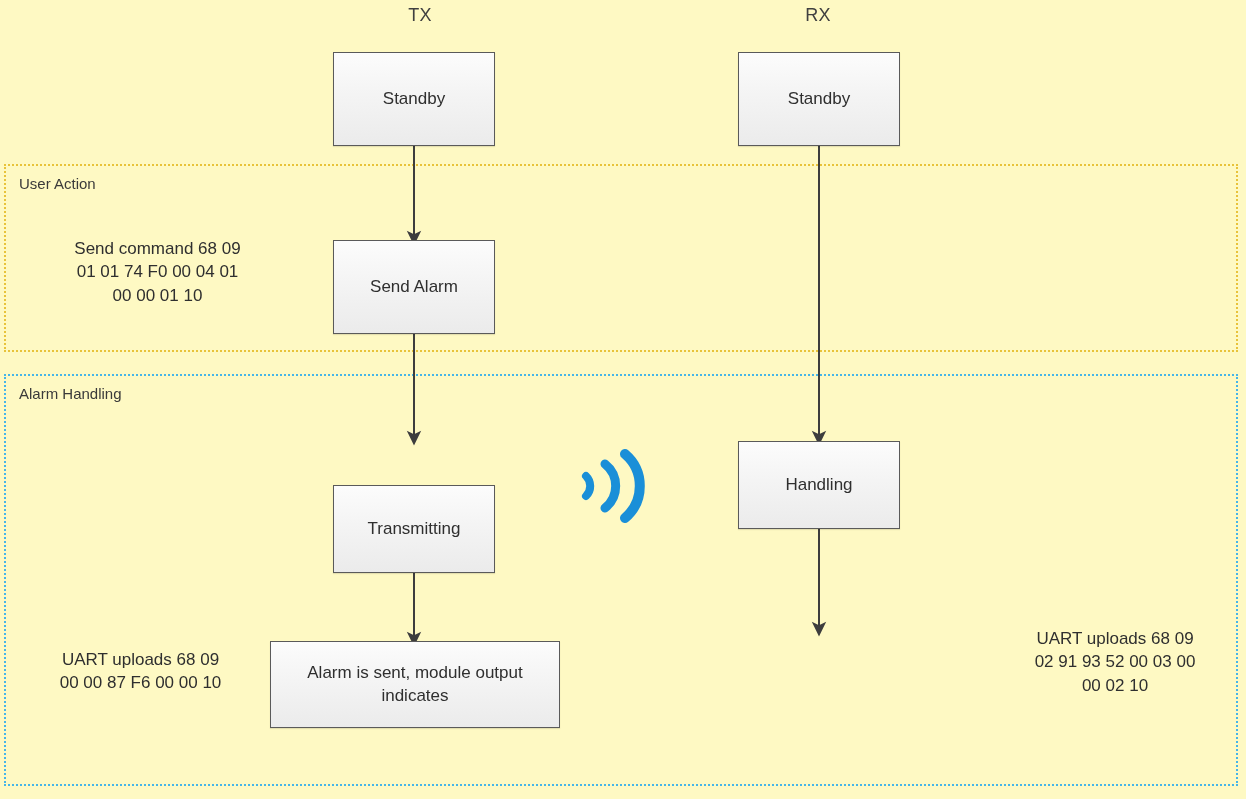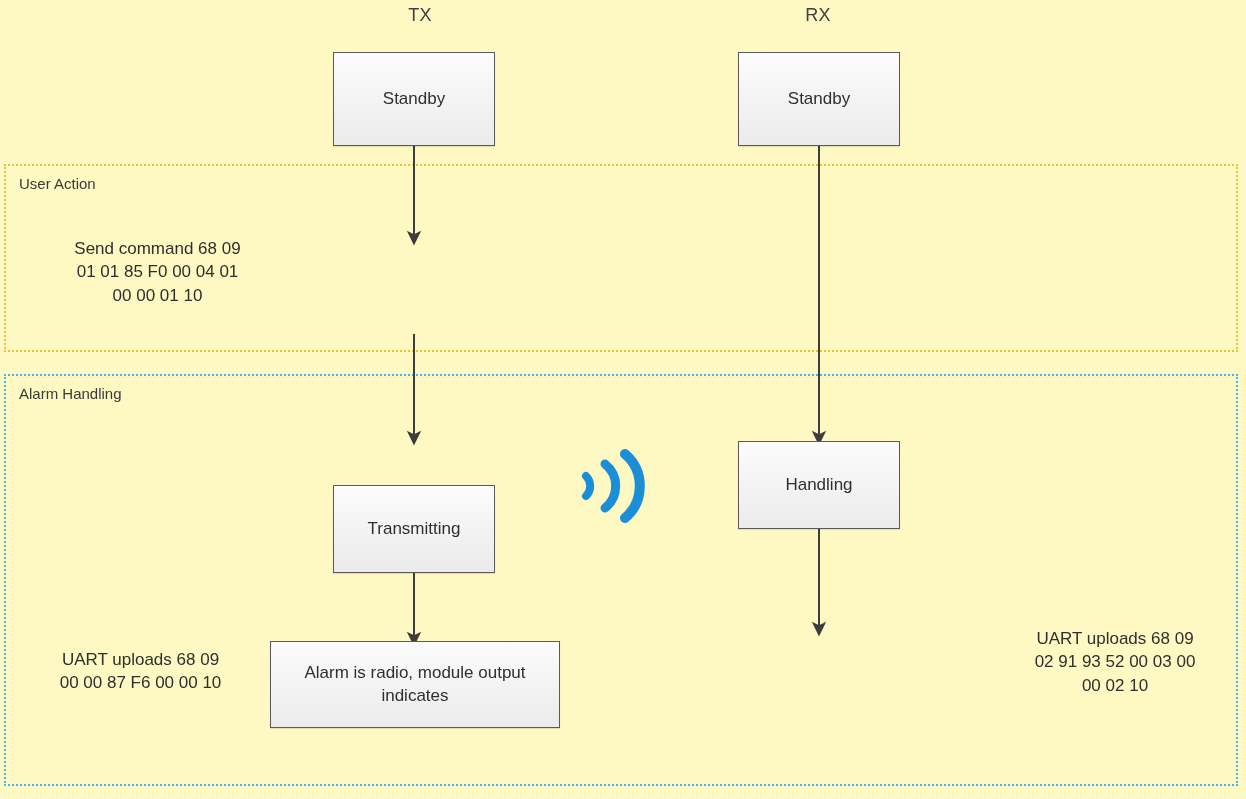--- a/index.html
+++ b/index.html
@@ -137,36 +137,39 @@
   </svg>
 
   <div class="node" style="left:333px; top:52px; width:162px; height:94px;">
     <span class="node-text">Standby</span>
   </div>
 
   <div class="node" style="left:738px; top:52px; width:162px; height:94px;">
     <span class="node-text">Standby</span>
   </div>
 
+  <div class="node" style="left:333px; top:240px; width:162px; height:94px;">
+    <span class="node-text">Send Alarm</span>
+  </div>
 
   <div class="node" style="left:333px; top:441px; width:162px; height:88px;margin-top:44px;">
     <span class="node-text">Transmitting</span>
   </div>
 
   <div class="node" style="left:738px; top:441px; width:162px; height:88px;">
     <span class="node-text">Handling</span>
   </div>
 
   <div class="node" style="left:270px; top:641px; width:290px; height:87px;">
-    <span class="node-text">Alarm is radio, module output indicates</span>
+    <span class="node-text">Alarm is sent, module output indicates</span>
   </div>
 
 
   <div class="annot" style="left:35px; top:237px; width:245px;">Send command 68 09
-01 01 85 F0 00 04 01
+01 01 74 F0 00 04 01
 00 00 01 10</div>
 
   <div class="annot" style="left:18px; top:648px; width:245px;">UART uploads 68 09
 00 00 87 F6 00 00 10</div>
 
   <div class="annot" style="left:995px; top:627px; width:240px;">UART uploads 68 09
 02 91 93 52 00 03 00
 00 02 10</div>
 
 </div>

